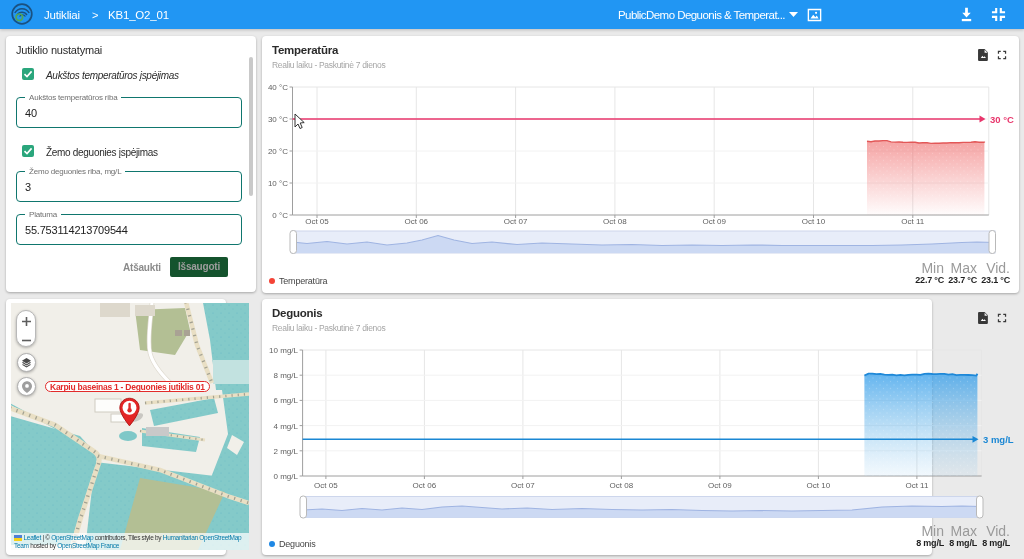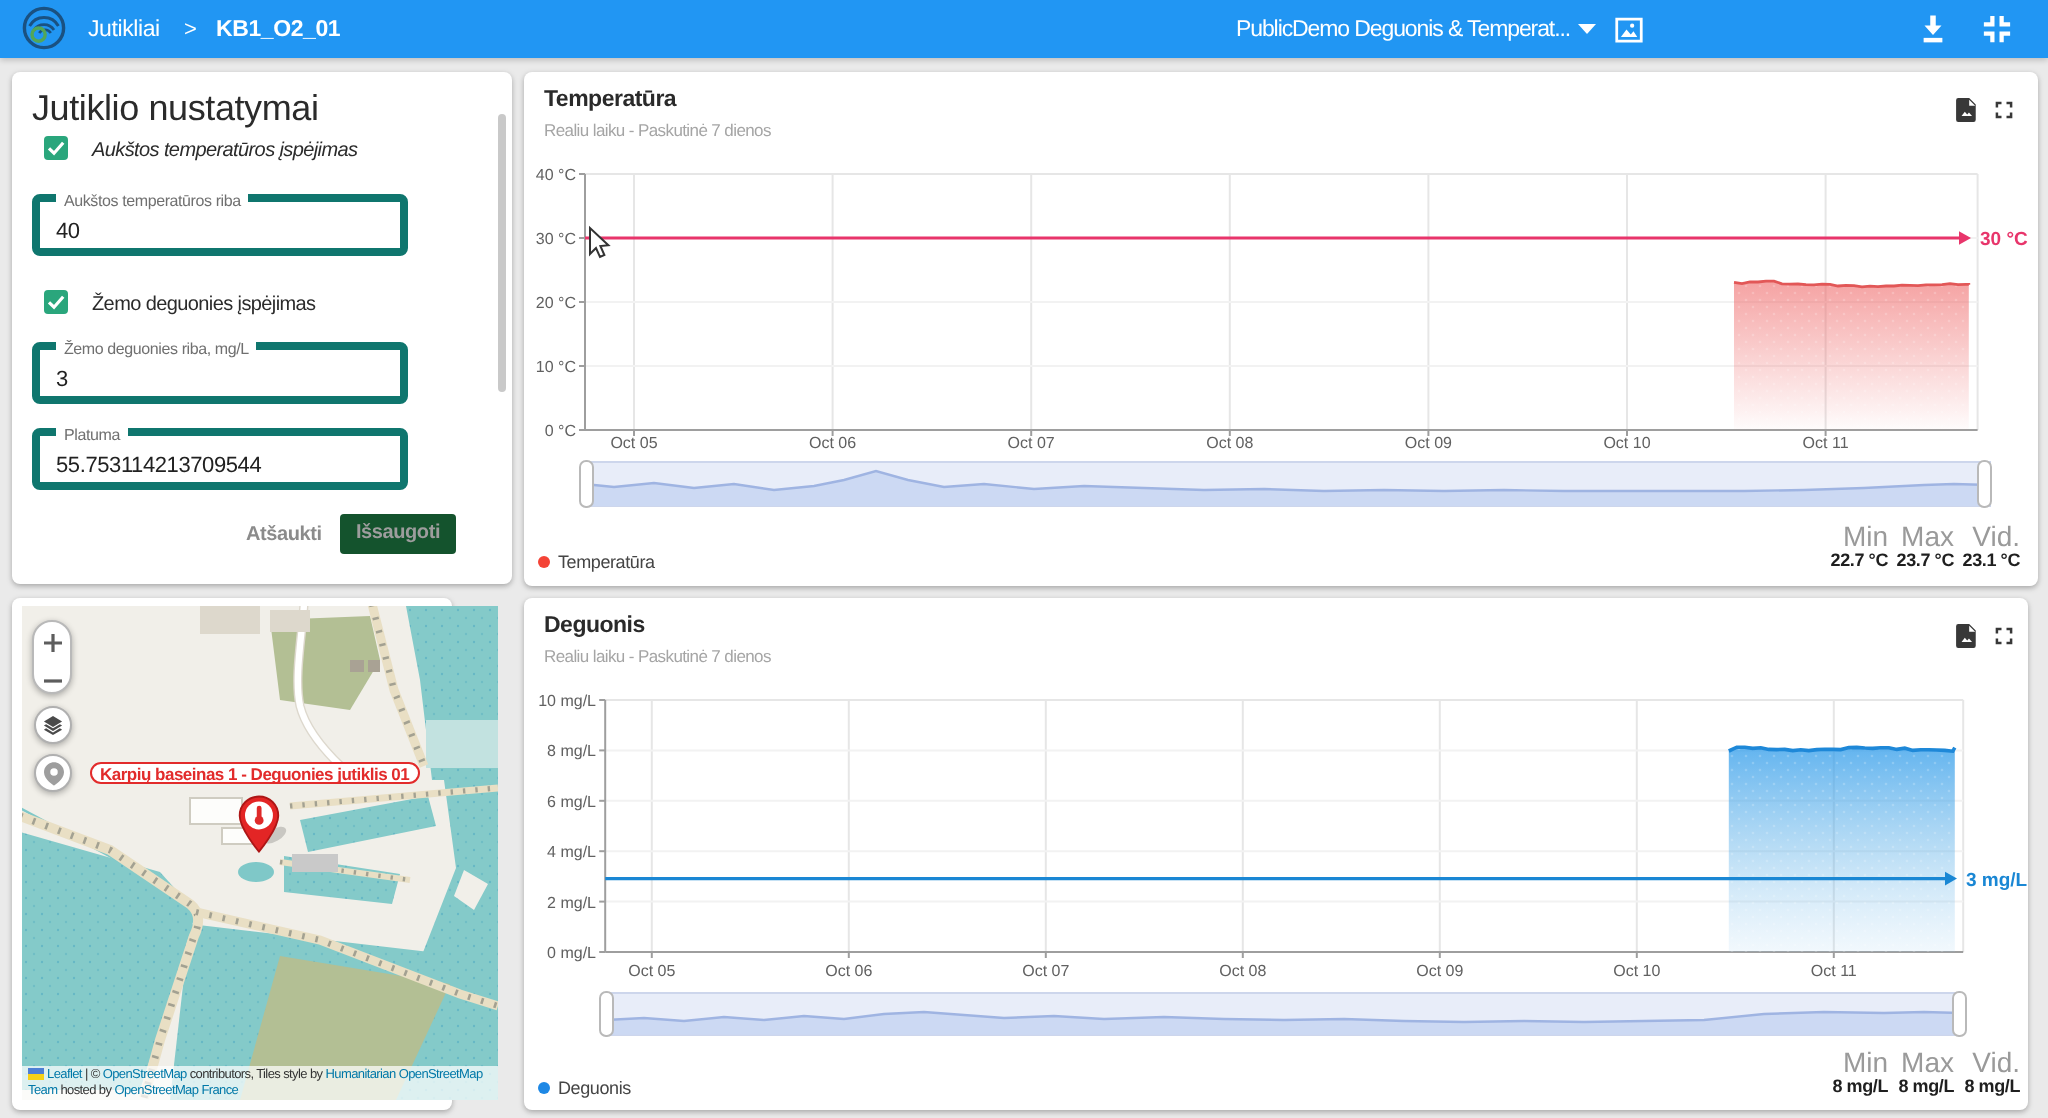--- a/index.html
+++ b/index.html
@@ -10,26 +10,26 @@
   
   #bar { position:absolute; left:0; top:0; width:1024px; height:29px; background:#2196f3;
     box-shadow:0 1px 3px rgba(0,0,0,0.2); }
   #bar .crumb { position:absolute; top:9px; color:#fff; font-size:11.5px; letter-spacing:-0.2px; }
   
   .card { position:absolute; background:#fff; border-radius:4px;
     box-shadow:0 1px 3px rgba(0,0,0,0.18), 0 1px 2px rgba(0,0,0,0.12); }
   #card-settings { left:6px; top:36px; width:250px; height:256px; }
   #card-map { left:6px; top:299px; width:220px; height:256px; }
   #card-temp { left:262px; top:36px; width:757px; height:257px; }
-  #card-o2 { left:262px; top:299px; width:752px; height:256px; }
+  #card-o2 { left:262px; top:299px; width:670px; height:256px; }
   .cbx { position:absolute; width:12px; height:12px; background:#2aa67c; border-radius:2px; }
   .cbx svg { position:absolute; left:1px; top:1px; }
   .cblabel { position:absolute; font-size:10px; letter-spacing:-0.3px; color:#2b2b2b; }
-  .field { position:absolute; left:10px; width:188px; height:31px;
-    border:4px solid #0f766e; border-radius:4px; }
+  .field { position:absolute; left:10px; width:226px; height:31px;
+    border:1px solid #0f766e; border-radius:4px; }
   .flabel { position:absolute; left:8px; top:-5px; background:#fff; padding:0 4px;
     font-size:8px; letter-spacing:-0.2px; color:#707070; white-space:nowrap; }
   .fval { position:absolute; left:8px; top:9px; font-size:11px; letter-spacing:-0.2px; color:#212121; }
   .scrollbar { position:absolute; left:243px; top:21px; width:4px; height:139px;
     background:#c9c9c9; border-radius:2px; }
   .btn-flat { position:absolute; font-size:10px; letter-spacing:-0.2px; font-weight:bold; color:#8b8b8b; }
   .btn-raised { position:absolute; left:164px; top:221px; width:58px; height:20px;
     background:#14532d; border-radius:2px; text-align:center; line-height:20px;
     font-size:10px; letter-spacing:-0.2px; font-weight:bold; color:#9d9d9d; }
   
@@ -46,21 +46,21 @@
   <div id="bar">
     <svg class="abs" style="left:11px;top:3px" width="22" height="22" viewBox="0 0 22 22">
       <circle cx="11" cy="11" r="9.8" fill="#2196f3" stroke="#1a5181" stroke-width="1.7"></circle>
       <path d="M3.8,10 A8.2,8.2 0 0 1 18.2,10" fill="none" stroke="#1a5181" stroke-width="1.5"></path>
       <path d="M6,12 A6,6 0 0 1 16,12" fill="none" stroke="#1a5181" stroke-width="1.4"></path>
       <path d="M8.6,13.5 A3.4,3.4 0 0 1 14.4,13.5" fill="none" stroke="#1a5181" stroke-width="1.3"></path>
       <circle cx="8.3" cy="14.3" r="3.3" fill="none" stroke="#53a657" stroke-width="1.7"></circle>
     </svg>
     <div class="crumb" style="left:44px;">Jutikliai</div>
     <div class="crumb" style="left:92px;font-size:11px;">&gt;</div>
-    <div class="crumb" style="left:108px;font-weight:bold;">KB1_O2_01</div>
+    <div class="crumb" style="left:108px;font-weight:normal;">KB1_O2_01</div>
     <div class="crumb" style="left:618px;letter-spacing:-0.55px;">PublicDemo Deguonis &amp; Temperat...</div>
     <svg class="abs" style="left:789px;top:12px" width="9" height="5" viewBox="0 0 9 5">
       <path d="M0,0 L9,0 L4.5,5 Z" fill="#fff"></path>
     </svg>
     <svg class="abs" style="left:807px;top:8px" width="15" height="14" viewBox="0 0 24 22">
       <path fill="none" stroke="#fff" stroke-width="2.2" d="M2.2,2.2 h19.6 v17.6 h-19.6 Z"></path>
       <circle cx="14.5" cy="7.5" r="1.7" fill="#fff"></circle>
       <path d="M5.5,16.5 l4.5,-6 3.4,4 2.2,-2.6 3,4.6 Z" fill="#fff"></path>
     </svg>
     <svg class="abs" style="left:959px;top:6px" width="15" height="16" viewBox="0 0 24 25">
@@ -68,21 +68,21 @@
       <rect x="4.5" y="20.4" width="15" height="3.6" fill="#fff"></rect>
     </svg>
     <svg class="abs" style="left:991px;top:7px" width="15" height="15" viewBox="0 0 24 24">
       <path fill="#fff" d="M10,1.5 v8.5 h-8.5 v-3.4 h5.1 v-5.1 Z"></path>
       <path fill="#fff" d="M14,1.5 v8.5 h8.5 v-3.4 h-5.1 v-5.1 Z"></path>
       <path fill="#fff" d="M10,22.5 v-8.5 h-8.5 v3.4 h5.1 v5.1 Z"></path>
       <path fill="#fff" d="M14,22.5 v-8.5 h8.5 v3.4 h-5.1 v5.1 Z"></path>
     </svg>
   </div>
   <div class="card" id="card-settings">
-    <div class="abs" style="left:10px;top:8px;font-size:18px;letter-spacing:-0.2px;color:#2b2b2b;">Jutiklio nustatymai</div>
+    <div class="abs" style="left:10px;top:8px;font-size:11px;letter-spacing:-0.2px;color:#2b2b2b;">Jutiklio nustatymai</div>
     <div class="cbx" style="left:16px;top:32px;">
       <svg width="10" height="10" viewBox="0 0 10 10">
           <path d="M1.5,5.2 L4,7.6 L8.6,2.4" fill="none" stroke="#fff" stroke-width="1.6"></path>
         </svg>
     </div>
     <div class="cblabel" style="left:40px;top:34px;font-style:italic;">Aukštos temperatūros įspėjimas</div>
     <div class="field" style="top:61px;">
       <div class="flabel">Aukštos temperatūros riba</div>
       <div class="fval">40</div>
     </div>

